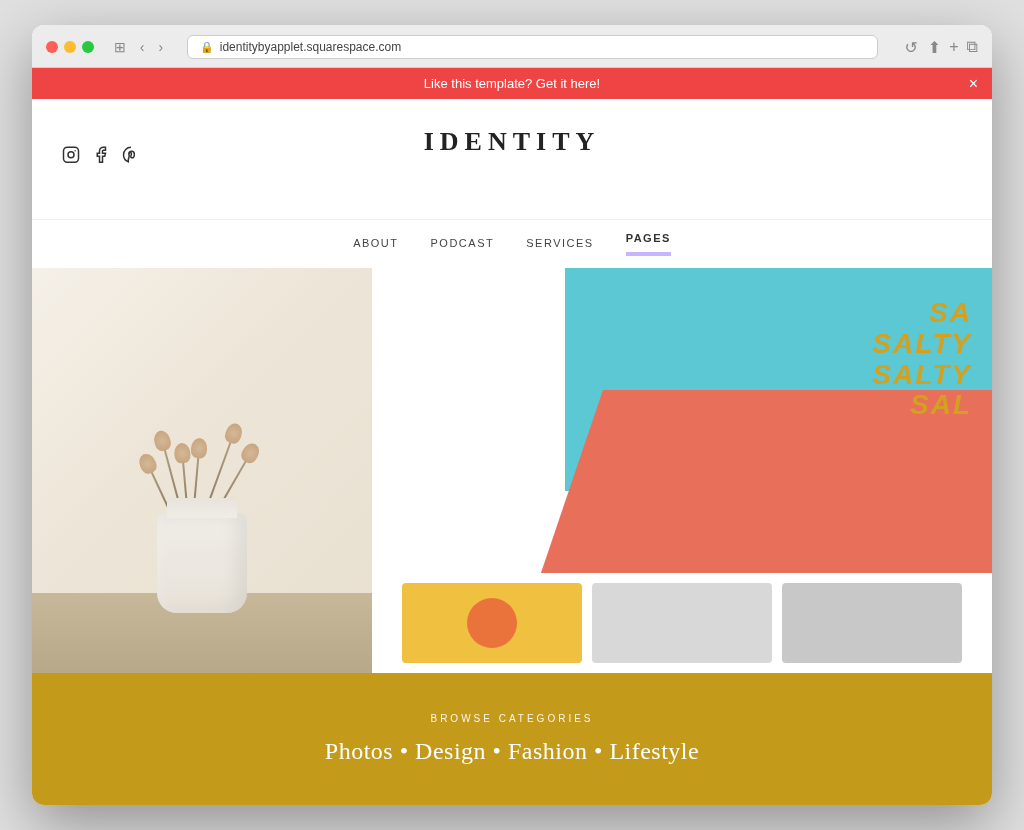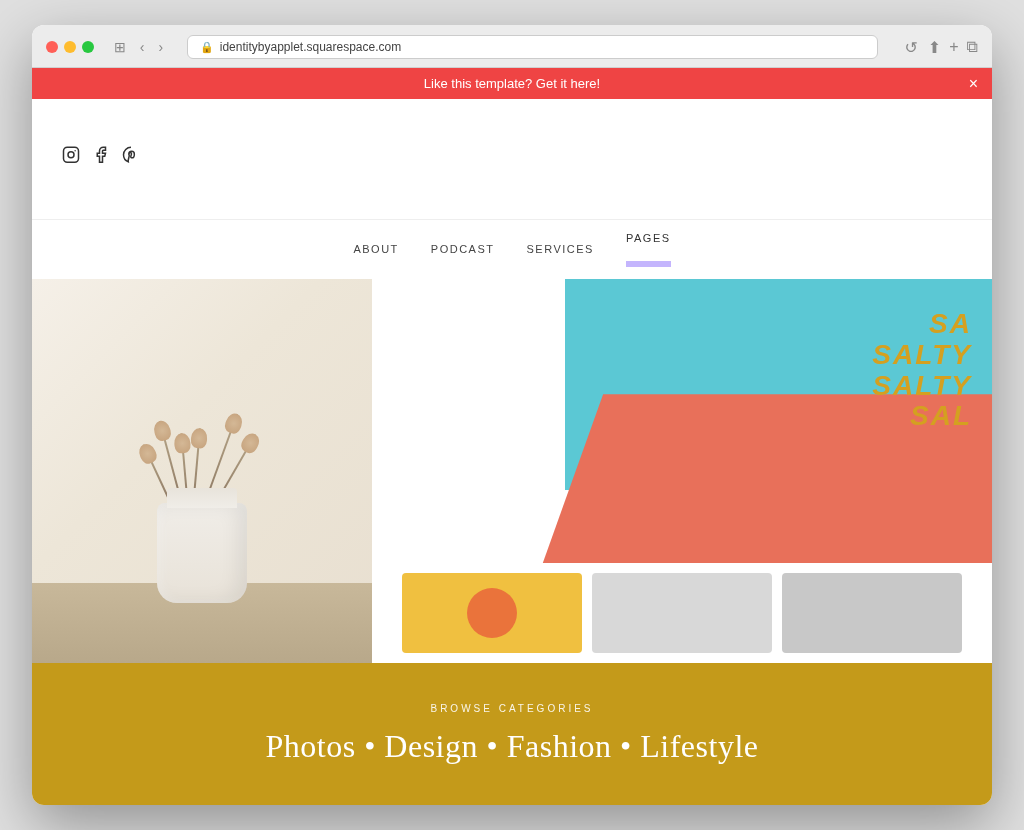--- a/index.html
+++ b/index.html
@@ -199,22 +199,23 @@
       letter-spacing: 1.5px;
       text-transform: uppercase;
       color: #444;
       cursor: pointer;
       padding-bottom: 2px;
       font-weight: 500;
     }
 
     .nav-item.active {
       color: #333;
-      border-bottom: 6px solid #c4b5fd;
-      padding-bottom: 17px;
+      border-bottom: 4px solid #c4b5fd;
+      padding-bottom: 8px;
+      font-weight: bold;
     }
 
     
     .hero-section {
       flex: 1;
       display: flex;
       overflow: hidden;
       position: relative;
     }
 
@@ -419,21 +420,21 @@
     .browse-label {
       font-size: 10px;
       letter-spacing: 3px;
       text-transform: uppercase;
       color: #fff;
       margin-bottom: 14px;
       opacity: 0.9;
     }
 
     .browse-categories {
-      font-size: 32px;
+      font-size: 24px;
       color: #fff;
       font-family: Georgia, 'Times New Roman', serif;
       font-weight: 400;
       letter-spacing: 0.5px;
     }
   </style>
 </head>
 <body>
 
 <div class="browser-window">
@@ -482,20 +483,21 @@
             <path d="M18 2h-3a5 5 0 00-5 5v3H7v4h3v8h4v-8h3l1-4h-4V7a1 1 0 011-1h3z"></path>
           </svg>
         </span>
         <span class="social-icon">
           <svg width="18" height="18" viewBox="0 0 24 24" fill="none" stroke="#333" stroke-width="2">
             <path d="M12 2C6.48 2 2 6.48 2 12c0 4.24 2.64 7.88 6.4 9.34-.09-.77-.17-1.96.03-2.8.19-.76 1.25-5.3 1.25-5.3s-.32-.64-.32-1.58c0-1.48.86-2.59 1.93-2.59.91 0 1.35.68 1.35 1.5 0 .91-.58 2.28-.88 3.55-.25 1.06.53 1.92 1.57 1.92 1.88 0 3.14-2.4 3.14-5.24 0-2.16-1.46-3.67-3.55-3.67-2.42 0-3.84 1.81-3.84 3.68 0 .73.28 1.51.63 1.93"></path>
           </svg>
         </span>
       </div>
 
+      <div class="site-logo">IDENTITY</div>
 
     </div>
 
     <nav class="site-nav">
       <span class="nav-item">ABOUT</span>
       <span class="nav-item">PODCAST</span>
       <span class="nav-item">SERVICES</span>
       <span class="nav-item active">PAGES</span>
     </nav>
 

